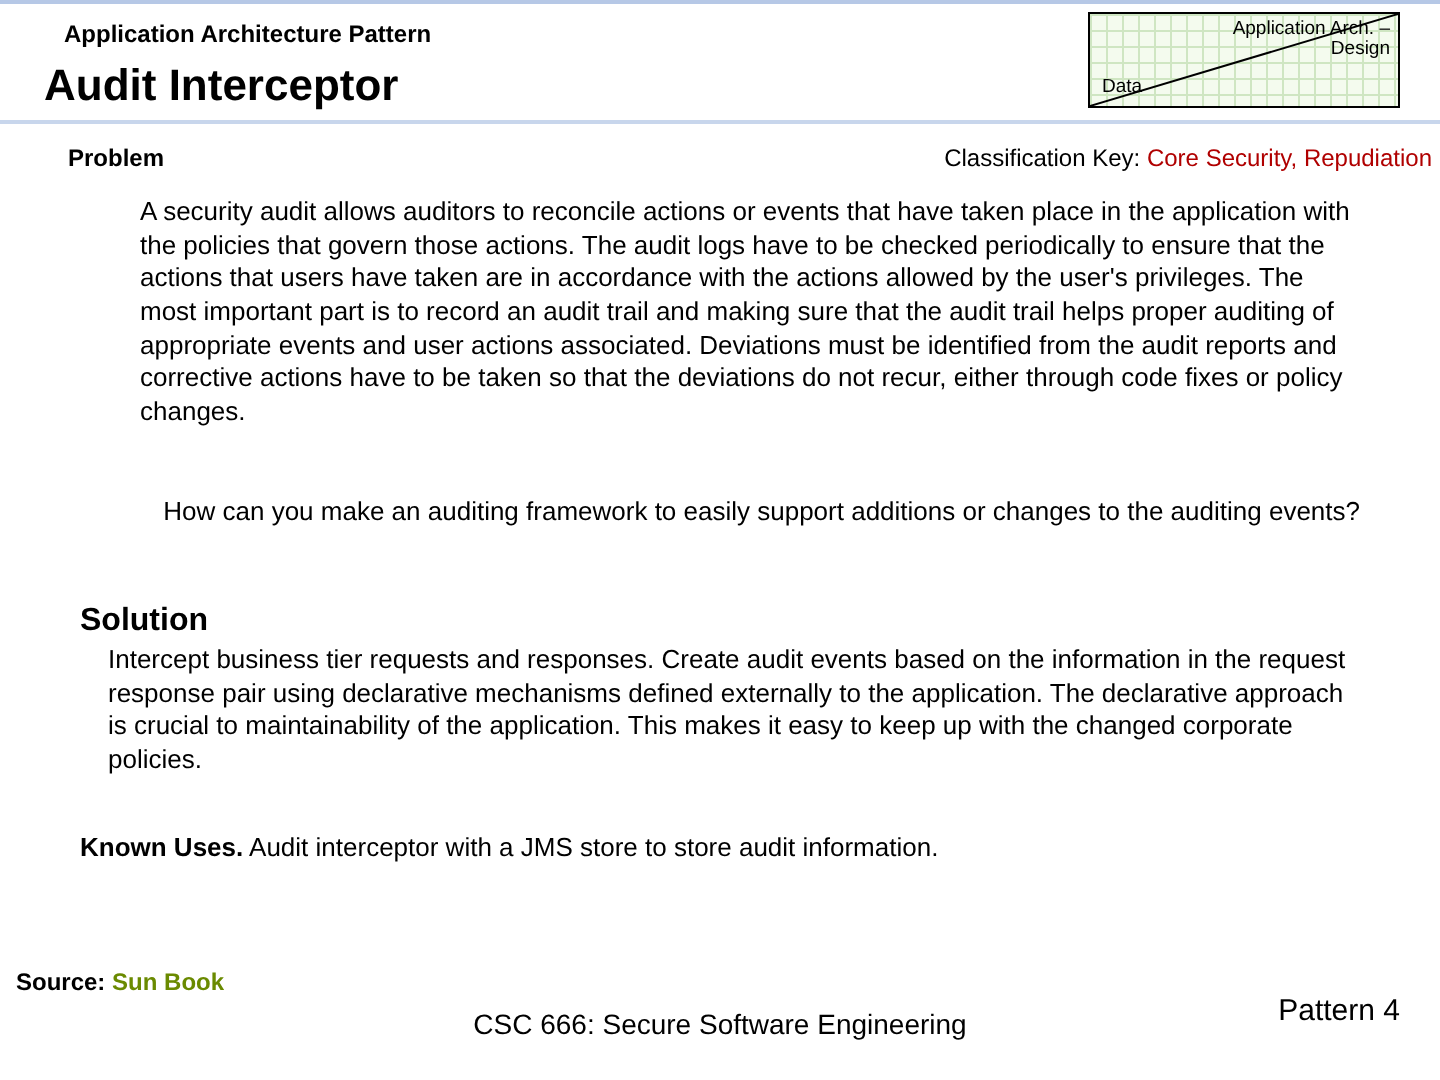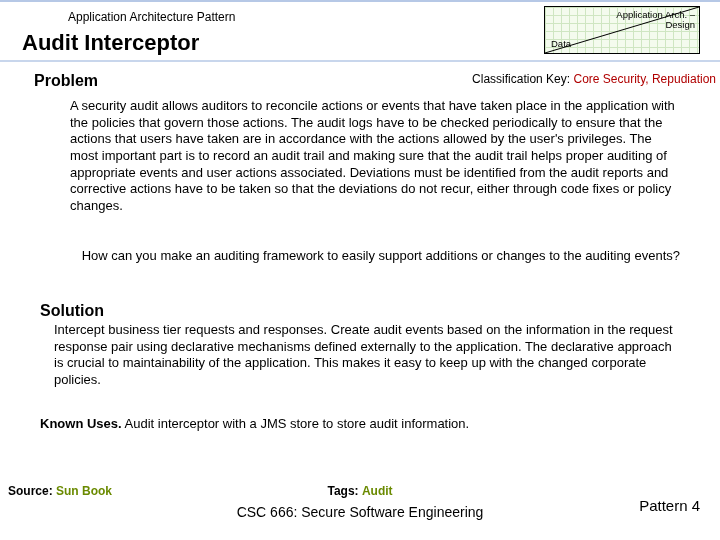--- a/index.html
+++ b/index.html
@@ -22,22 +22,21 @@
     position: absolute;
     left: 0; right: 0; top: 0;
     height: 2px;
     background: #b6c8e6;
   }
   .eyebrow {
     position: absolute;
     left: 32px;
     top: 10px;
     font-size: 12px;
-    font-weight: normal;
-    margin-left: 36px;
+    font-weight: bold;
   }
   .title {
     position: absolute;
     left: 22px;
     top: 30px;
     font-size: 22px;
     font-weight: bold;
   }
   .hr2 {
     position: absolute;
@@ -72,21 +71,21 @@
   }
   .badge-bl {
     position: absolute;
     left: 6px; bottom: 4px;
     font-size: 9.5px;
   }
   .sec-problem {
     position: absolute;
     left: 34px;
     top: 72px;
-    font-size: 16px;
+    font-size: 12px;
     font-weight: bold;
   }
   .classkey {
     position: absolute;
     right: 4px;
     top: 72px;
     font-size: 12px;
     text-align: right;
   }
   .classkey .v { color: #b00000; }
@@ -199,21 +198,17 @@
   <div class="known">
     <b>Known Uses.</b>
     <span>Audit interceptor with a JMS store to store audit information.</span>
   </div>
 
   <div class="source">
     <b>Source:</b>
     <span class="v">Sun Book</span>
   </div>
 
-  <div class="tags">
-    <b>Tags:</b>
-    <span class="v">Audit</span>
-  </div>
 
   <div class="course">CSC 666: Secure Software Engineering</div>
 
   <div class="pattern">Pattern 4</div>
 </div>
 
 </body></html>

